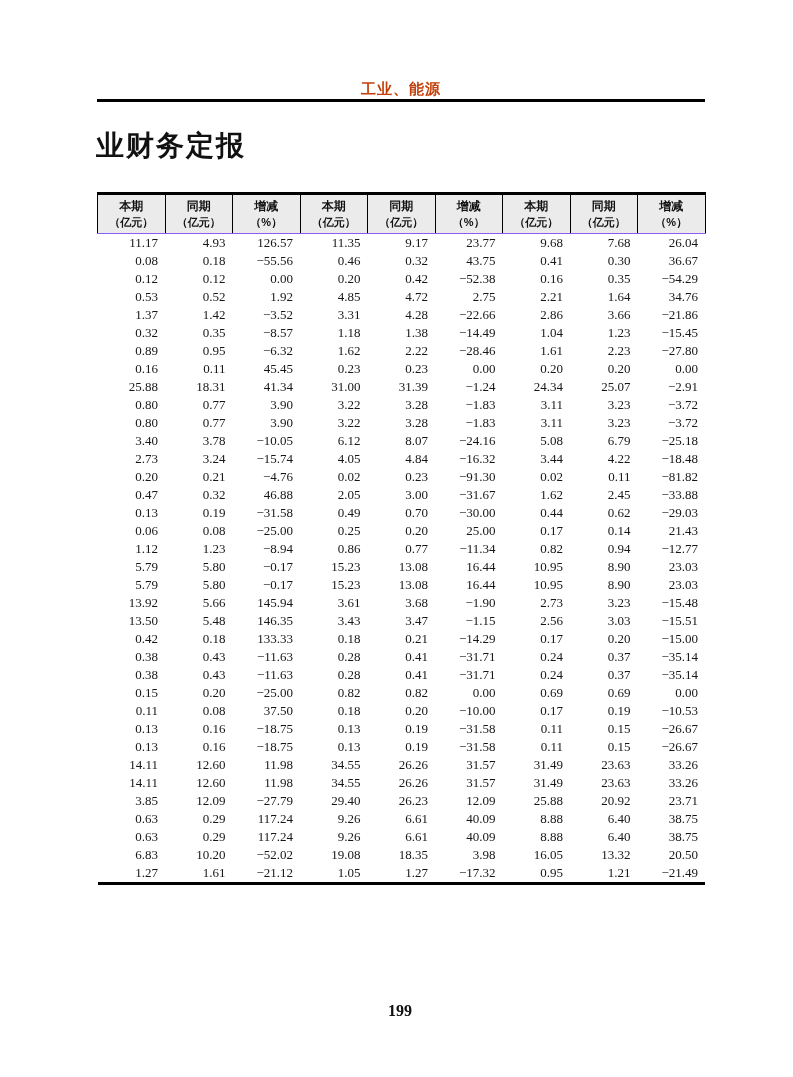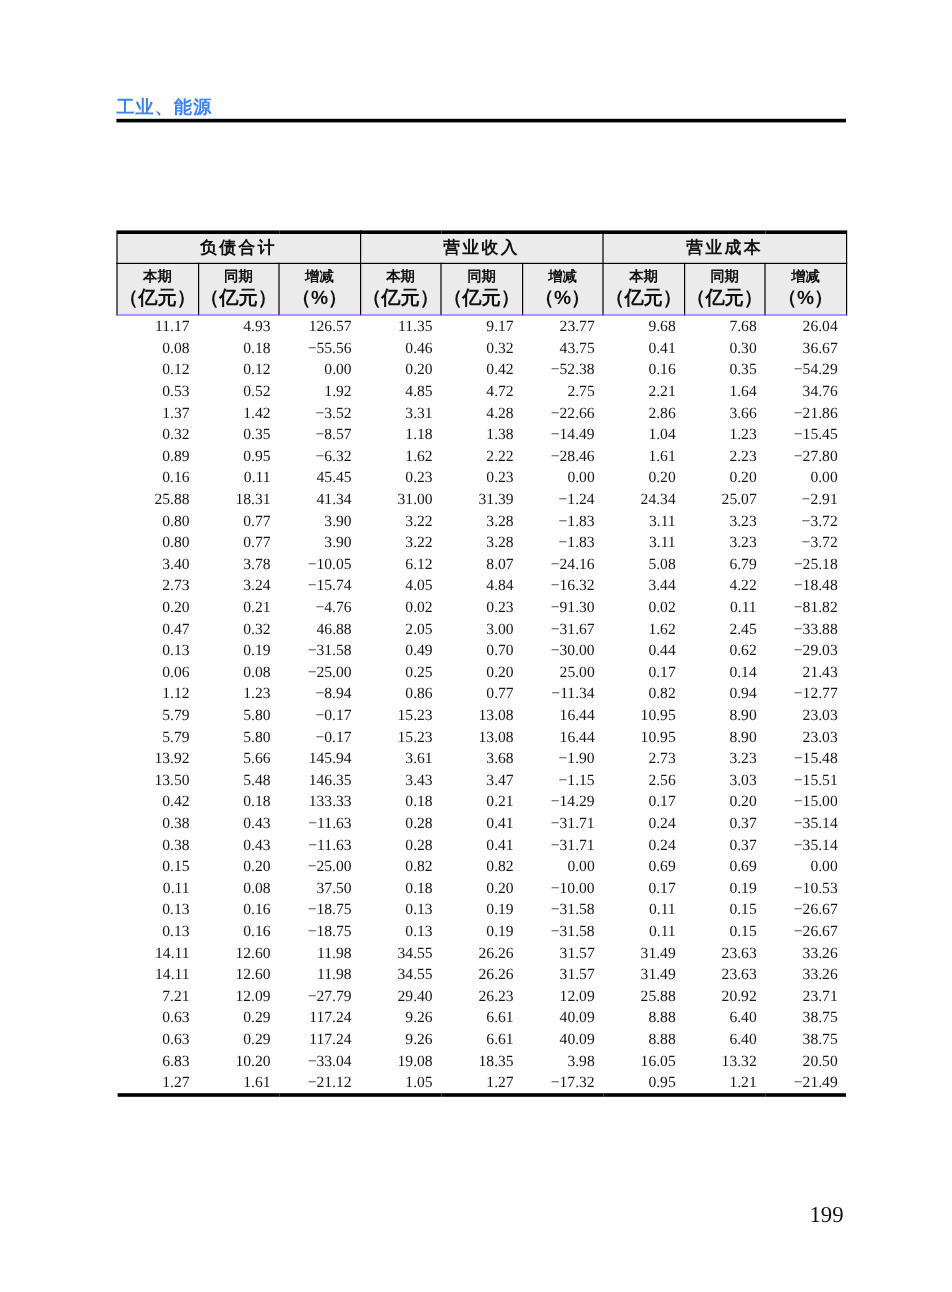--- a/index.html
+++ b/index.html
@@ -17,26 +17,26 @@
     position: absolute;
     left: 0; top: 0;
     width: 793px;
     height: 1077px;
   }
   .running-head {
     position: absolute;
     top: 80px;
     left: 97px;
     width: 608px;
-    text-align: left;
+    text-align: center;
     font-family: "Liberation Sans", sans-serif;
     font-weight: bold;
     font-size: 15px;
     letter-spacing: 1px;
-    color: #3b82f6;
+    color: #c2410c;
   }
   .head-rule {
     position: absolute;
     top: 99px;
     left: 97px;
     width: 608px;
     height: 3px;
     background: #000;
   }
   .doc-title {
@@ -76,72 +76,69 @@
     height: 26px;
     letter-spacing: 2px;
   }
   .sub-row th {
     font-size: 12px;
     height: 40px;
     line-height: 1.3;
     border-bottom: 1px solid #8b5cf6;
     padding: 3px 0;
   }
-  .sub-row th .unit { font-size: 16px; }
+  .sub-row th .unit { font-size: 11px; }
   .fin-table td {
     border: none;
     text-align: right;
     padding: 0 7px 0 0;
     font-size: 13px;
     height: 18px;
     line-height: 18px;
     font-family: "Liberation Serif", serif;
     white-space: nowrap;
   }
   .page-number {
     position: absolute;
     top: 1002px;
     left: 97px;
     width: 608px;
-    text-align: right;
-    font-size: 19px;
+    text-align: center;
+    font-size: 16px;
     padding-right: 2px;
     color: #111;
+    font-weight: bold;
   }
 </style>
 </head>
 <body>
 
 <div class="page">
 
   <div class="running-head">
     <span>工业、能源</span>
   </div>
 
   <div class="head-rule"></div>
 
+  <h1 class="doc-title">业财务定报</h1>
 
   <table class="fin-table">
     <colgroup>
       <col>
         <col>
         <col>
         <col>
         <col>
         <col>
         <col>
         <col>
         <col>
     </colgroup>
     <thead>
-      <tr class="group-row">
-        <th colspan="3">负债合计</th>
-        <th colspan="3">营业收入</th>
-        <th colspan="3">营业成本</th>
-      </tr>
       <tr class="sub-row" id="subheader-row">
           <th>
             <div>本期</div>
             <div class="unit">（亿元）</div>
           </th>
           <th>
             <div>同期</div>
             <div class="unit">（亿元）</div>
           </th>
           <th>
@@ -510,21 +507,21 @@
           <td>12.60</td>
           <td>11.98</td>
           <td>34.55</td>
           <td>26.26</td>
           <td>31.57</td>
           <td>31.49</td>
           <td>23.63</td>
           <td>33.26</td>
         </tr>
         <tr>
-          <td>7.21</td>
+          <td>3.85</td>
           <td>12.09</td>
           <td>−27.79</td>
           <td>29.40</td>
           <td>26.23</td>
           <td>12.09</td>
           <td>25.88</td>
           <td>20.92</td>
           <td>23.71</td>
         </tr>
         <tr>
@@ -545,21 +542,21 @@
           <td>9.26</td>
           <td>6.61</td>
           <td>40.09</td>
           <td>8.88</td>
           <td>6.40</td>
           <td>38.75</td>
         </tr>
         <tr>
           <td>6.83</td>
           <td>10.20</td>
-          <td>−33.04</td>
+          <td>−52.02</td>
           <td>19.08</td>
           <td>18.35</td>
           <td>3.98</td>
           <td>16.05</td>
           <td>13.32</td>
           <td>20.50</td>
         </tr>
         <tr>
           <td>1.27</td>
           <td>1.61</td>

